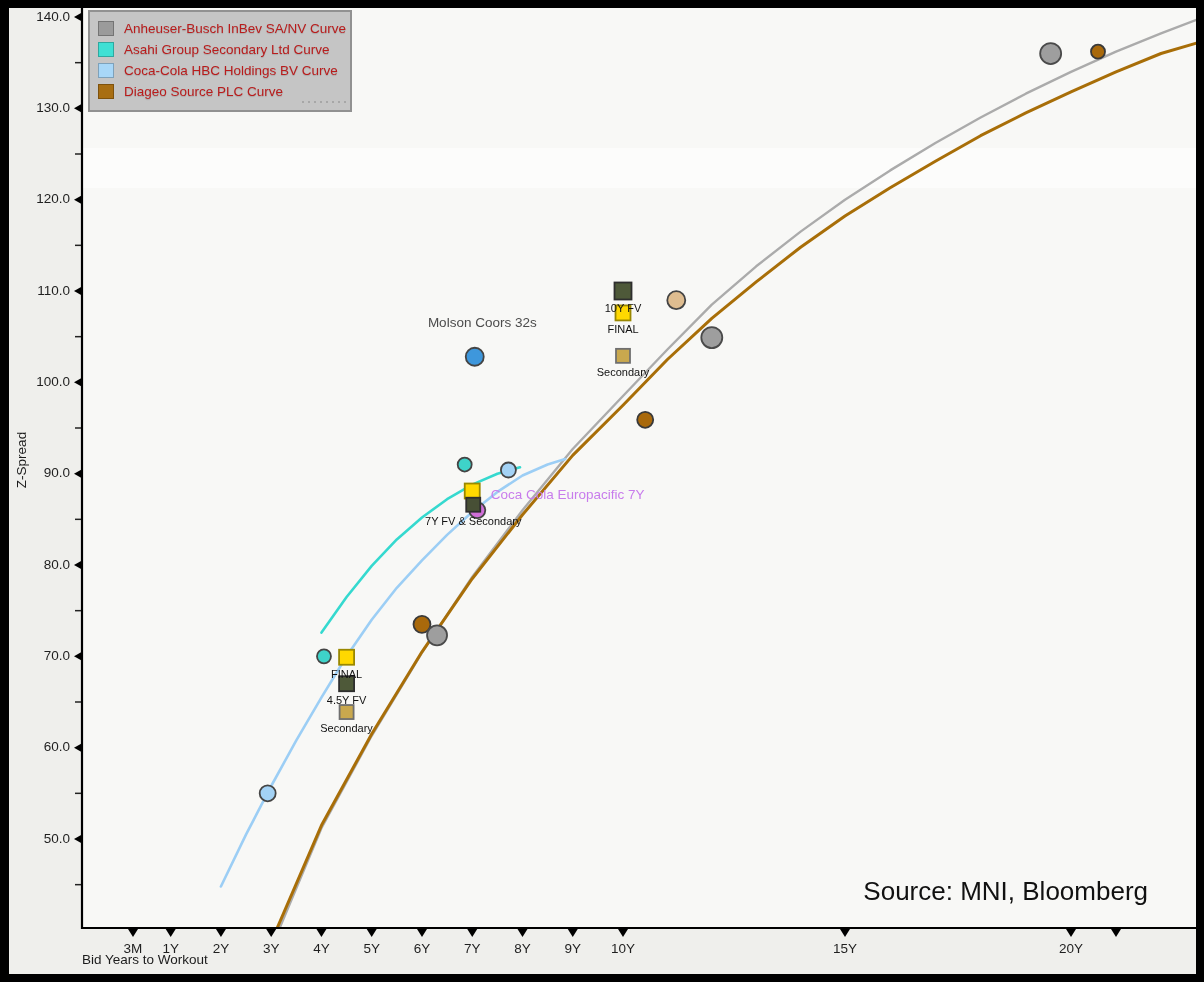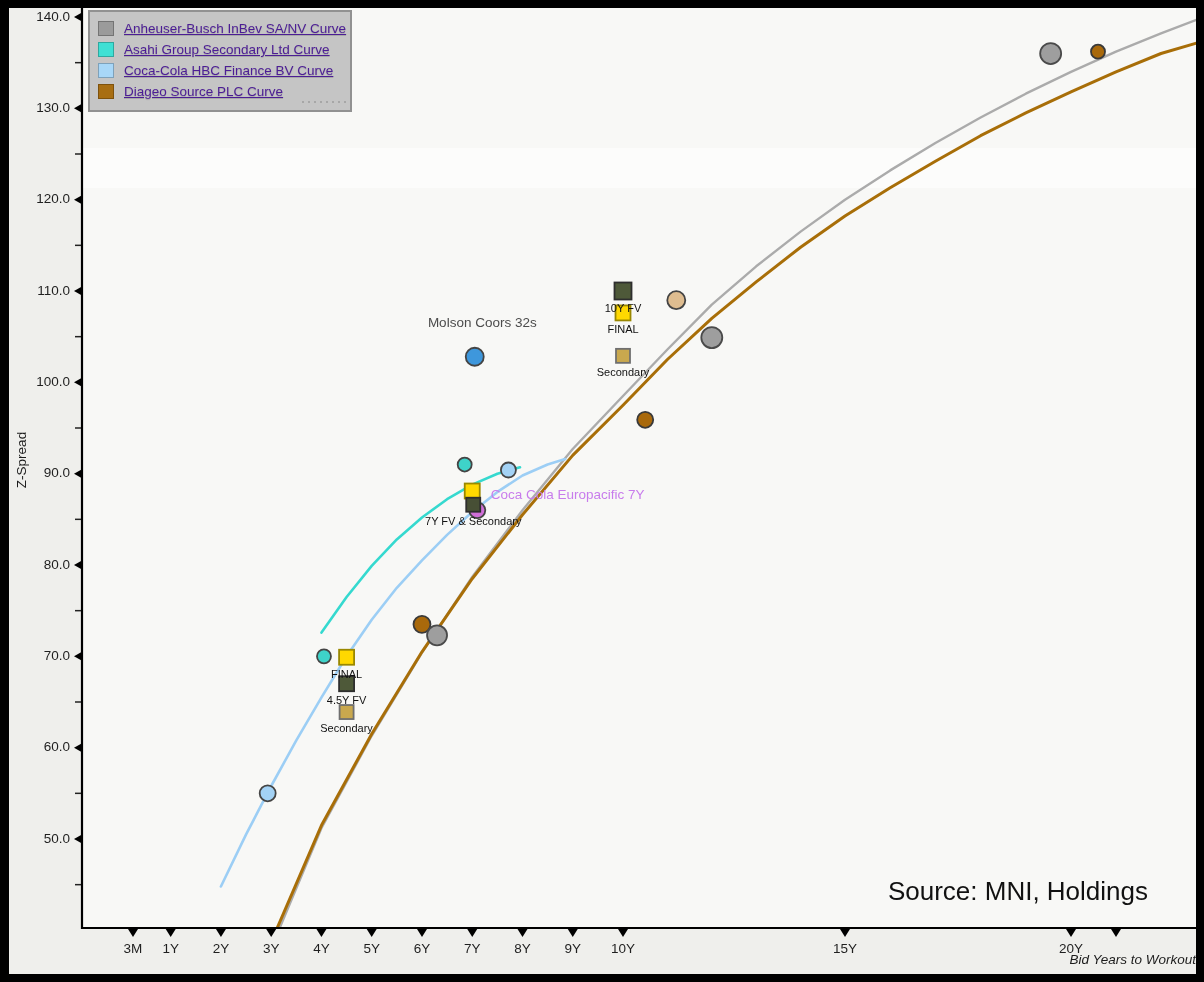--- a/index.html
+++ b/index.html
@@ -5,29 +5,29 @@
   html,body{margin:0;padding:0;background:#000;}
   body{font-family:"Liberation Sans","DejaVu Sans",sans-serif;}
   .frame{position:relative;width:1204px;height:982px;background:#000;overflow:hidden;}
   .canvas{position:absolute;left:9px;top:8px;width:1187px;height:966px;background:#efefec;}
   svg{position:absolute;left:0;top:0;font-family:inherit;}
   .legend{position:absolute;left:88px;top:10px;width:264px;box-sizing:border-box;
           background:#c5c5c5;border:2px solid #919191;padding:6px 8px 8px 8px;z-index:5;}
   .legend-row{display:flex;align-items:center;height:21px;}
   .legend-swatch{width:16px;height:15px;margin-right:10px;flex:0 0 auto;
                  border:1px solid rgba(0,0,0,0.25);box-sizing:border-box;}
-  .legend-label{color:#4c1d95;font-size:13.5px;white-space:nowrap;
-                text-shadow:0 1px 1px rgba(0,0,0,0.15);text-decoration:underline;}
+  .legend-label{color:#b91c1c;font-size:13.5px;white-space:nowrap;
+                text-shadow:0 1px 1px rgba(0,0,0,0.15);}
   .legend-grip{position:absolute;right:4px;bottom:3px;width:46px;height:8px;
                background-image:radial-gradient(#a7a7a7 1px, transparent 1.2px);
                background-size:6px 6px;}
   .ylabel{position:absolute;left:-76px;top:450px;width:200px;height:20px;
           transform:rotate(-90deg);text-align:center;font-size:13.5px;color:#1c1c1c;z-index:4;}
-  .xlabel{position:absolute;left:82px;top:952px;width:1114px;text-align:right;
-          font-size:13.5px;color:#1c1c1c;z-index:4;font-style:italic;}
+  .xlabel{position:absolute;left:82px;top:952px;width:1114px;text-align:left;
+          font-size:13.5px;color:#1c1c1c;z-index:4;}
   .source{position:absolute;right:56px;top:876px;font-size:26px;color:#111;z-index:4;}
 </style>
 </head>
 <body>
 
 <div class="frame">
   <div class="canvas"></div>
 
   <svg id="plot" width="1204" height="982" viewBox="0 0 1204 982">
       <rect x="83" y="8" width="1113" height="920" fill="#f8f8f6"></rect>
@@ -148,25 +148,25 @@
     <div class="legend-row">
         <span class="legend-swatch" style="background: rgb(155, 155, 155);"></span>
         <span class="legend-label">Anheuser-Busch InBev SA/NV Curve</span>
       </div>
       <div class="legend-row">
         <span class="legend-swatch" style="background: rgb(63, 224, 212);"></span>
         <span class="legend-label">Asahi Group Secondary Ltd Curve</span>
       </div>
       <div class="legend-row">
         <span class="legend-swatch" style="background: rgb(168, 215, 248);"></span>
-        <span class="legend-label">Coca-Cola HBC Finance BV Curve</span>
+        <span class="legend-label">Coca-Cola HBC Holdings BV Curve</span>
       </div>
       <div class="legend-row">
         <span class="legend-swatch" style="background: rgb(168, 110, 18);"></span>
         <span class="legend-label">Diageo Source PLC Curve</span>
       </div>
       <div class="legend-grip"></div>
   </div>
 
   <div class="ylabel">Z-Spread</div>
   <div class="xlabel">Bid Years to Workout</div>
-  <div class="source">Source: MNI, Holdings</div>
+  <div class="source">Source: MNI, Bloomberg</div>
 </div>
 
 </body></html>

